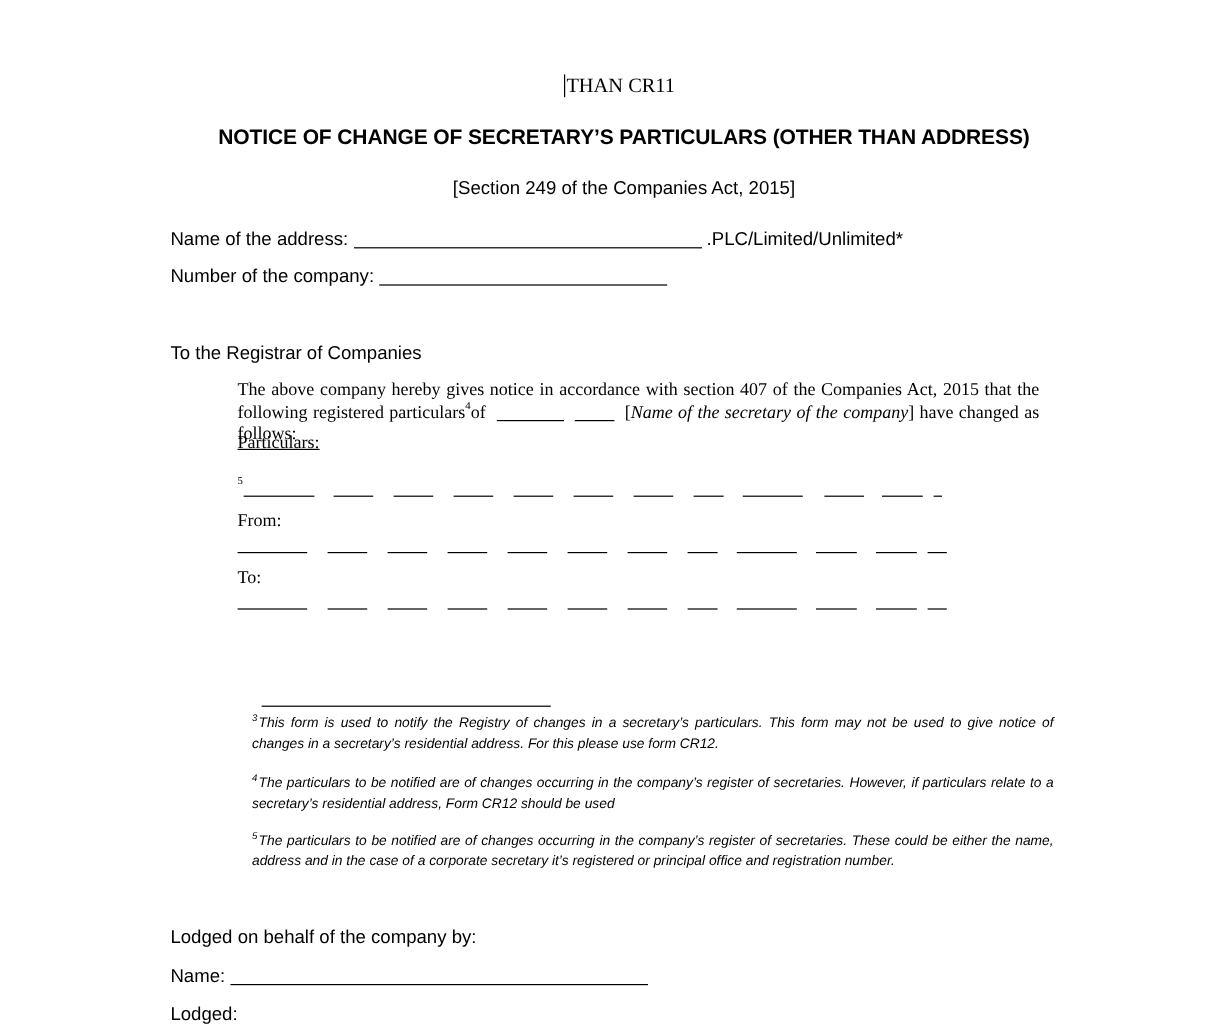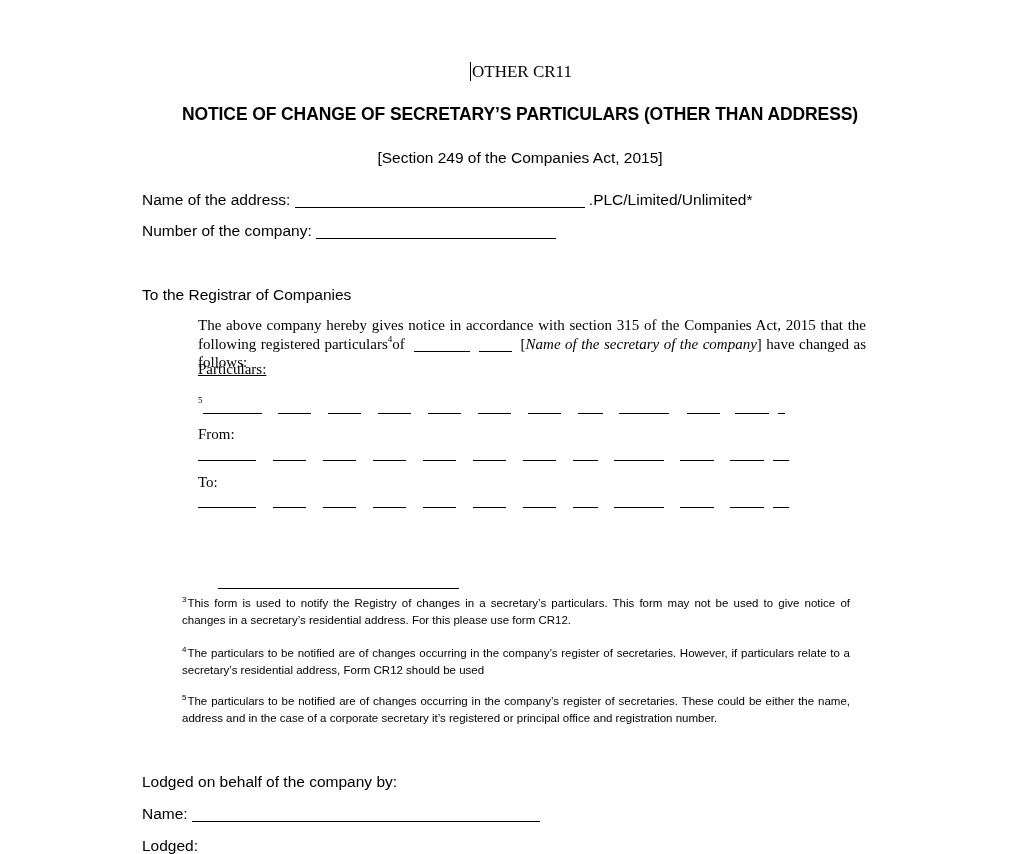--- a/index.html
+++ b/index.html
@@ -19,49 +19,49 @@
     .body-para { left: 198px; width: 668px; top: 316px; font-size: 15px; line-height: 18.5px; white-space: normal; text-align: justify; }
     .body-para i { font-style: italic; }
     sup.fn { font-size: 9px; vertical-align: 7px; line-height: 0; }
 
     .label { font-size: 15px; }
     .dash-row { left: 198px; height: 2px; }
     .dash { position: absolute; height: 1px; background: #000; top: 0; }
 
     .sep { left: 218px; top: 588px; width: 241px; height: 1px; background: #000; }
 
-    .footnote { left: 182px; width: 668px; font-size: 11.5px; line-height: 17px; white-space: normal; text-align: justify; }
+    .footnote { left: 210px; width: 668px; font-size: 11.5px; line-height: 17px; white-space: normal; text-align: justify; font-style: italic; }
     .footnote .num { font-size: 8px; vertical-align: 5px; line-height: 0; margin-right: 1px; }
 
     .lodged { font-size: 15.5px; }
   </style>
 </head>
 <body>
 
-<div class="abs serif form-code"><span class="cursor"></span><span>OTHER CR11</span></div>
+<div class="abs serif form-code"><span class="cursor"></span><span>THAN CR11</span></div>
 
 <div class="abs sans title">NOTICE OF CHANGE OF SECRETARY’S PARTICULARS (OTHER THAN ADDRESS)</div>
 
 <div class="abs sans section">[Section 249 of the Companies Act, 2015]</div>
 
 <div class="abs sans field-line" style="left:142px; top:191px;">
   <span>Name of the address:</span>
   <span class="blank" style="width:290px;"></span>
   <span>.PLC/Limited/Unlimited*</span>
 </div>
 
 <div class="abs sans field-line" style="left:142px; top:222px;">
   <span>Number of the company:</span>
   <span class="blank" style="width:240px;"></span>
 </div>
 
 <div class="abs sans field-line" style="left:142px; top:286px;">To the Registrar of Companies</div>
 
 <div class="abs serif body-para">
-  <span>The above company hereby gives notice in accordance with section 315 of the  Companies Act, 2015 that the  following  registered  particulars</span><sup class="fn">4</sup><span>of</span>
+  <span>The above company hereby gives notice in accordance with section 407 of the  Companies Act, 2015 that the  following  registered  particulars</span><sup class="fn">4</sup><span>of</span>
   &nbsp;<span class="blank" style="width:56px; height:12px;"></span>&nbsp;&nbsp;<span class="blank" style="width:33px; height:12px;"></span>&nbsp;
   [<i>Name of the secretary of the company</i>] <span>have changed as follows:</span>
 </div>
 
 <div class="abs serif label" style="left:198px; top:361px;text-decoration:underline;">Particulars:</div>
 <div class="abs serif" style="left:198px; top:395px; font-size:9px;">5</div>
 <div class="abs dash-row" style="top:413px;">
     <div class="dash" style="left: 5px; width: 59px;"></div>
     <div class="dash" style="left: 80px; width: 33px;"></div>
     <div class="dash" style="left: 130px; width: 33px;"></div>

